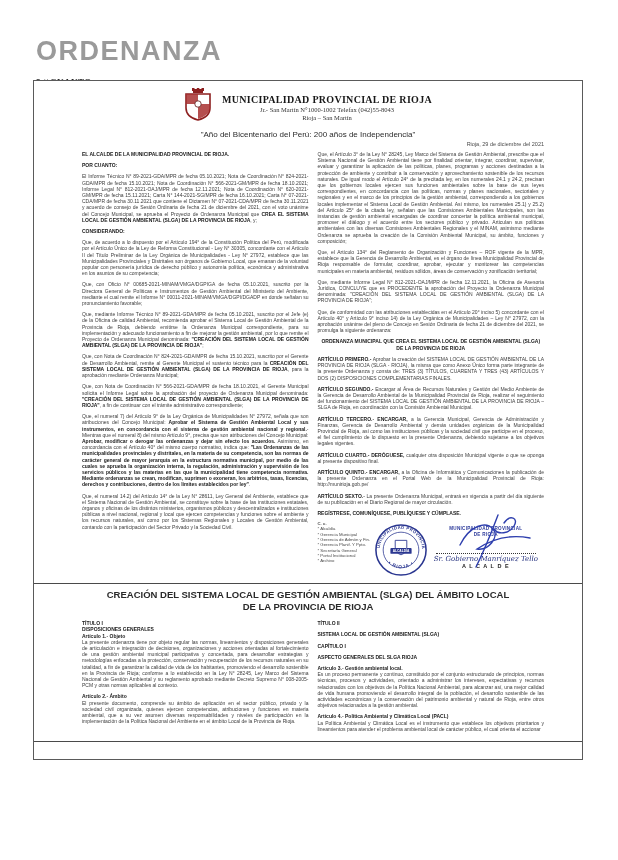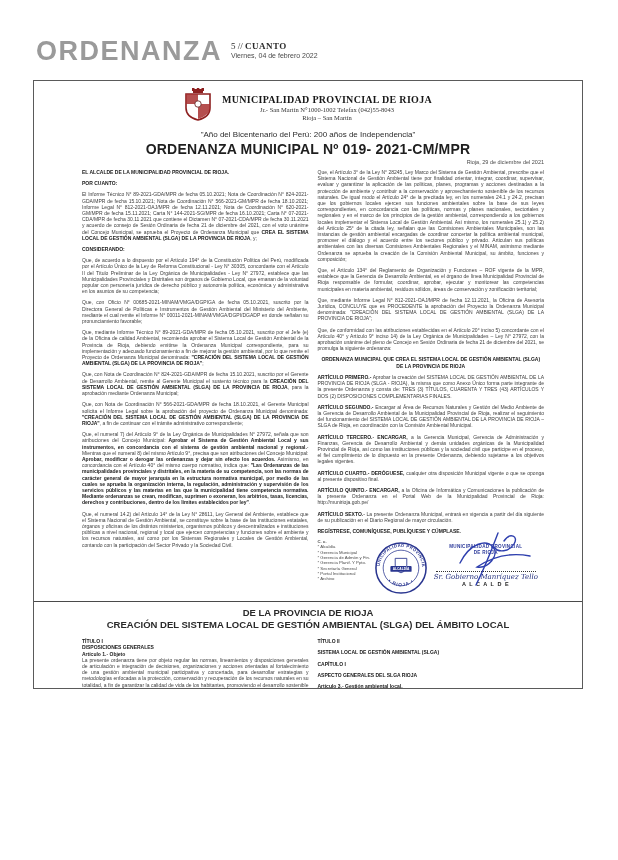--- a/index.html
+++ b/index.html
@@ -1,29 +1,29 @@
 <!DOCTYPE html>
 <html><head>
 <meta charset="utf-8">
 <style>
   html,body{margin:0;padding:0;}
   body{
     width:618px;height:860px;background:#ffffff;position:relative;
     font-family:"Liberation Sans", sans-serif;color:#2e2e2e;overflow:hidden;
   }
   
-  .page-header{position:absolute;left:36px;top:38px;display:flex;align-items:flex-start;gap:9px;}
+  .page-header{position:absolute;left:36px;top:38px;display:flex;align-items:flex-start;gap:9px;flex-direction:column;}
   .masthead{font-size:27px;font-weight:bold;color:#9a9a9a;letter-spacing:1.5px;line-height:1;}
   .pageinfo{padding-top:3px;}
   .pageinfo-top{font-family:"Liberation Serif", serif;font-size:9px;color:#2b2b2b;}
   .pageinfo-top .pub{font-weight:bold;letter-spacing:.5px;}
   .pageinfo-date{font-size:7px;color:#4a4a4a;margin-top:1px;}
   
   .doc{
-    position:absolute;left:33px;top:80px;width:550px;height:609px;
+    position:absolute;left:33px;top:80px;width:550px;height:680px;
     border:1px solid #5a5a5a;box-sizing:border-box;background:#fff;overflow:hidden;
   }
   .letterhead{display:flex;justify-content:center;align-items:center;gap:10px;margin-top:7px;}
   .lh-text{text-align:center;font-family:"Liberation Serif", serif;}
   .lh-name{font-size:10px;font-weight:bold;color:#181818;letter-spacing:.3px;}
   .lh-addr,.lh-loc{font-size:6.5px;color:#333;margin-top:1px;}
   .motto{text-align:center;font-size:8px;margin-top:4px;color:#2b2b2b;}
   .doc-title{text-align:center;font-size:14px;font-weight:bold;margin-top:2px;color:#1e1e1e;letter-spacing:.2px;}
   .doc-date{text-align:right;font-size:5.5px;color:#4a4a4a;margin:2px 38px 0 0;}
   
@@ -80,21 +80,20 @@
       </svg>
     </span>
     <div class="lh-text">
       <div class="lh-name">MUNICIPALIDAD PROVINCIAL DE RIOJA</div>
       <div class="lh-addr">Jr.- San Martín N°1000-1002 Telefax (042)55-8043</div>
       <div class="lh-loc">Rioja – San Martín</div>
     </div>
   </div>
 
   <div class="motto">"Año del Bicentenario del Perú: 200 años de Independencia"</div>
-  <div class="doc-title">ORDENANZA MUNICIPAL Nº 019- 2021-CM/MPR</div>
   <div class="doc-date">Rioja, 29 de diciembre del 2021</div>
 
   <div class="cols">
     <div class="col">
         <p><span class="b">EL ALCALDE DE LA MUNICIPALIDAD PROVINCIAL DE RIOJA.</span></p>
         <p><span class="b">POR CUANTO:</span></p>
         <p><span>El Informe Técnico N° 89-2021-GDA/MPR de fecha 05.10.2021; Nota de Coordinación N° 824-2021-GDA/MPR de fecha 15.10.2021; Nota de Coordinación N° 566-2021-GM/MPR de fecha 18.10.2021; Informe Legal N° 812-2021-OAJ/MPR de fecha 12.11.2021; Nota de Coordinación N° 620-2021-GM/MPR de fecha 15.11.2021; Carta N° 144-2021-SG/MPR de fecha 16.10.2021; Carta N° 07-2021-CDA/MPR de fecha 30.11.2021 que contiene el Dictamen N° 07-2021-CDA/MPR de fecha 30.11.2021 y acuerdo de consejo de Sesión Ordinaria de fecha 21 de diciembre del 2021, con el voto unánime del Concejo Municipal, se aprueba el Proyecto de Ordenanza Municipal que </span><span class="b">CREA EL SISTEMA LOCAL DE GESTIÓN AMBIENTAL (SLGA) DE LA PROVINCIA DE RIOJA</span><span>, y;</span></p>
         <p><span class="b">CONSIDERANDO:</span></p>
         <p><span>Que, de acuerdo a lo dispuesto por el Artículo 194° de la Constitución Política del Perú, modificada por el Artículo Único de la Ley de Reforma Constitucional - Ley N° 30305, concordante con el Artículo II del Título Preliminar de la Ley Orgánica de Municipalidades - Ley N° 27972, establece que las Municipalidades Provinciales y Distritales son órganos de Gobierno Local, que emanan de la voluntad popular con personería jurídica de derecho público y autonomía política, económica y administrativa en los asuntos de su competencia;</span></p>
         <p><span>Que, con Oficio N° 00685-2021-MINAM/VMGA/DGPIGA de fecha 05.10.2021, suscrito por la Directora General de Políticas e Instrumentos de Gestión Ambiental del Ministerio del Ambiente, mediante el cual remite el Informe N° 00011-2021-MINAM/VMGA/DGPI/DGADP en donde señalan su pronunciamiento favorable;</span></p>
@@ -166,22 +165,22 @@
           </svg>
           <div class="dotline"></div>
           <div class="signer">Sr. Gobierno Manríquez Tello</div>
           <div class="signer-title">A L C A L D E</div>
         </div>
       </div>
     </div>
   </div>
 
   <div class="banner">
+    <div>CREACIÓN DEL SISTEMA LOCAL DE GESTIÓN AMBIENTAL (SLGA) DEL ÁMBITO LOCAL</div>
     <div>DE LA PROVINCIA DE RIOJA</div>
-    <div>CREACIÓN DEL SISTEMA LOCAL DE GESTIÓN AMBIENTAL (SLGA) DEL ÁMBITO LOCAL</div>
   </div>
 
   <div class="cols annex-cols">
     <div class="col">
         <p class="tight"><span class="b">TÍTULO I</span></p>
         <p class="tight"><span class="b">DISPOSICIONES GENERALES</span></p>
         <p class="tight"><span class="b">Artículo 1.- Objeto</span></p>
         <p><span>La presente ordenanza tiene por objeto regular las normas, lineamientos y disposiciones generales de articulación e integración de decisiones, organizaciones y acciones orientadas al fortalecimiento de una gestión ambiental municipal participativa y concertada, para desarrollar estrategias y metodologías enfocadas a la protección, conservación y recuperación de los recursos naturales en su totalidad, a fin de garantizar la calidad de vida de los habitantes, promoviendo el desarrollo sostenible en la Provincia de Rioja; conforme a lo establecido en la Ley N° 28245, Ley Marco del Sistema Nacional de Gestión Ambiental y su reglamento aprobado mediante Decreto Supremo N° 008-2005-PCM y otras normas aplicables al contexto.</span></p>
         <p class="tight"><span class="b">Artículo 2.- Ámbito</span></p>
         <p><span>El presente documento, comprende su ámbito de aplicación en el sector público, privado y la sociedad civil organizada, quienes ejercen competencias, atribuciones y funciones en materia ambiental, que a su vez asumen diversas responsabilidades y niveles de participación en la implementación de la Política Nacional del Ambiente en el ámbito Local de la Provincia de Rioja.</span></p>

